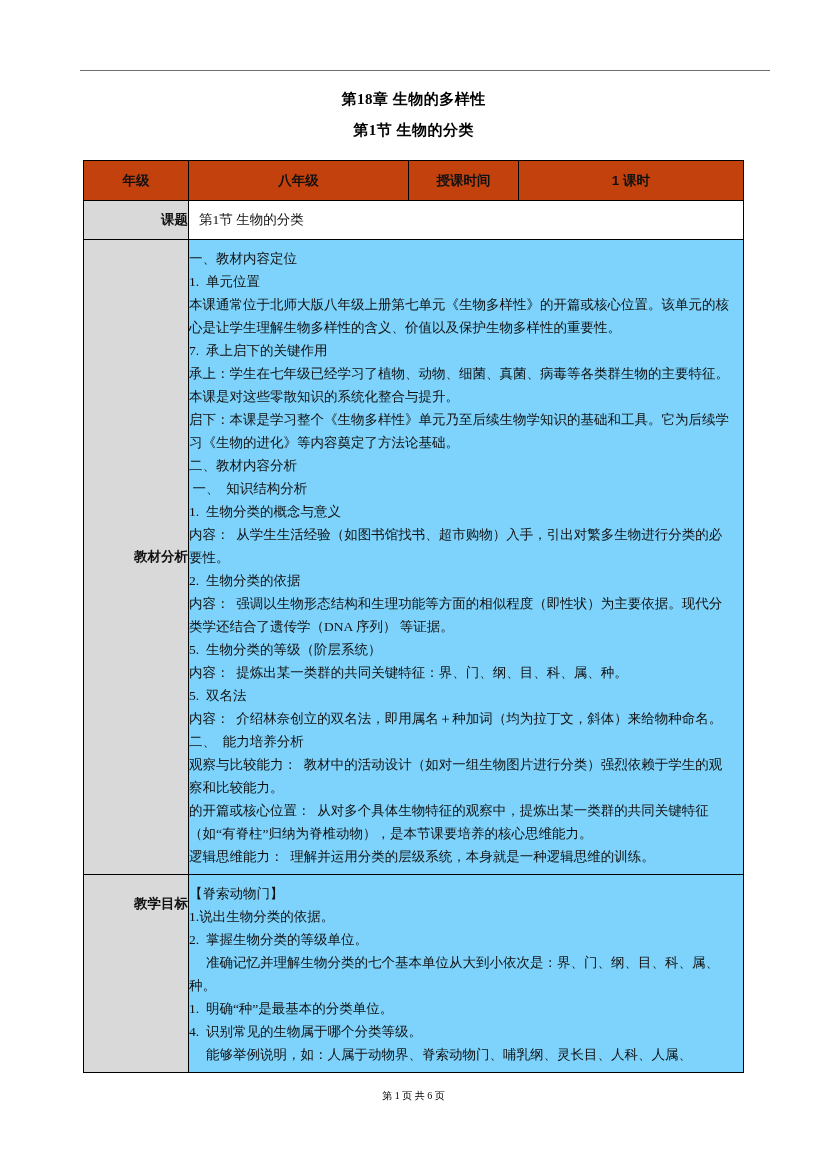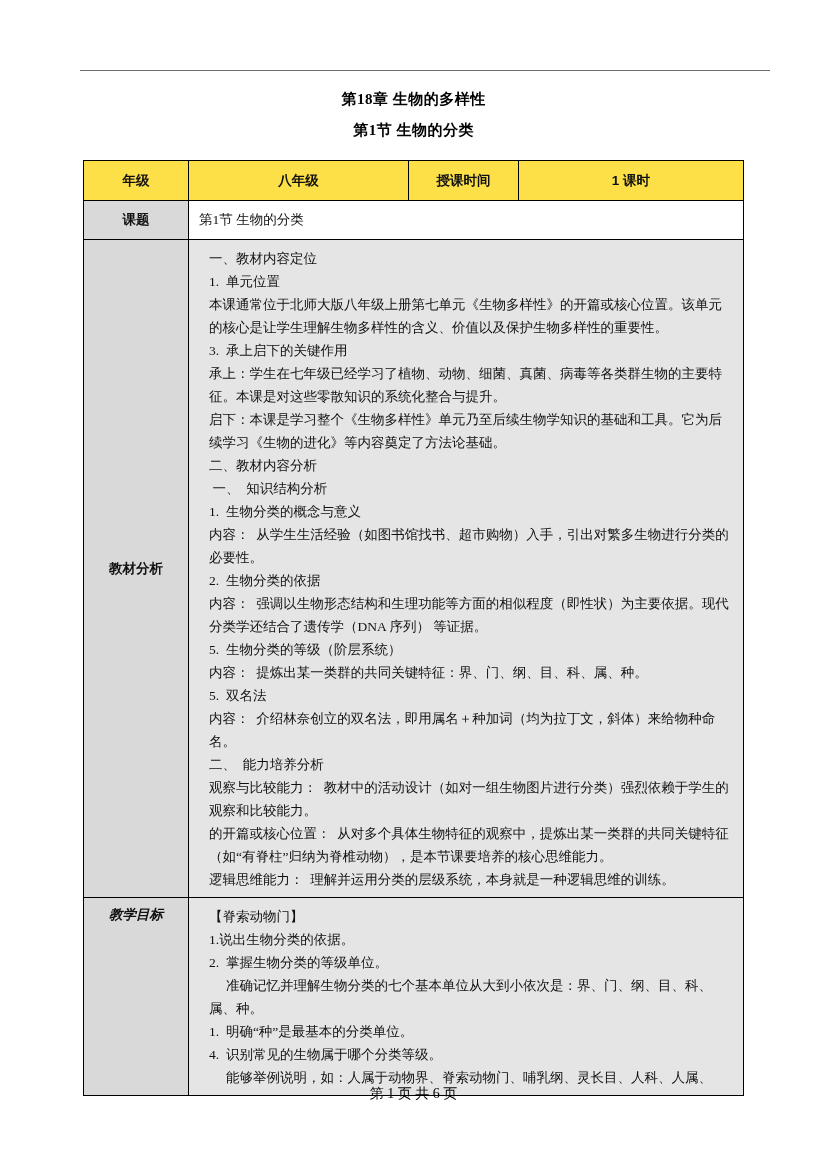--- a/index.html
+++ b/index.html
@@ -18,42 +18,42 @@
   .title-2 { font-size:15px; font-weight:bold; margin-top:12px; letter-spacing:0.5px; }
 
   table.doc-table {
     width:660px; margin:20px auto 0 auto;
     border-collapse:collapse; table-layout:fixed;
   }
   table.doc-table td {
     border:1px solid #000; font-size:13.5px; color:#111;
   }
   .hdr-cell {
-    background:#fde047; text-align:center; vertical-align:middle;
+    background:#c2410c; text-align:center; vertical-align:middle;
     font-family:"Liberation Sans", sans-serif; font-weight:bold;
     height:40px; font-size:14px;
   }
   .label-cell {
-    background:#d9d9d9; text-align:center; vertical-align:middle;
+    background:#d9d9d9; text-align:right; vertical-align:middle;
     font-family:"Liberation Sans", sans-serif; font-weight:bold; font-size:14px;
   }
   .topic-cell {
     background:#fff; text-align:left; vertical-align:middle;
     padding:10px 10px; height:38px;
   }
   .content-cell {
-    background:#e5e5e5; vertical-align:top; padding:7px 10px 6px 20px;
+    background:#7dd3fc; vertical-align:top; padding:7px 10px 6px 0;
   }
   .para {
     white-space:pre-wrap; line-height:23px; font-size:13.5px;
     word-break:break-all;
   }
   .footer {
     position:absolute; left:0; right:0; bottom:66px;
-    text-align:center; font-size:14px; color:#000;
+    text-align:center; font-size:10px; color:#000;
     font-family:"Liberation Serif", serif;
   }
 </style>
 </head>
 <body>
 
 <div class="page">
 
   <div class="header-rule"></div>
 
@@ -79,41 +79,41 @@
       <tr>
         <td class="label-cell" style="height:38px;">课题</td>
         <td class="topic-cell" colspan="3">第1节 生物的分类</td>
       </tr>
       <tr>
         <td class="label-cell">教材分析</td>
         <td class="content-cell" colspan="3">
             <div class="para">一、教材内容定位</div>
             <div class="para">1.  单元位置</div>
             <div class="para">本课通常位于北师大版八年级上册第七单元《生物多样性》的开篇或核心位置。该单元的核心是让学生理解生物多样性的含义、价值以及保护生物多样性的重要性。</div>
-            <div class="para">3.  承上启下的关键作用</div>
+            <div class="para">7.  承上启下的关键作用</div>
             <div class="para">承上：学生在七年级已经学习了植物、动物、细菌、真菌、病毒等各类群生物的主要特征。本课是对这些零散知识的系统化整合与提升。</div>
             <div class="para">启下：本课是学习整个《生物多样性》单元乃至后续生物学知识的基础和工具。它为后续学习《生物的进化》等内容奠定了方法论基础。</div>
             <div class="para">二、教材内容分析</div>
             <div class="para"> 一、  知识结构分析</div>
             <div class="para">1.  生物分类的概念与意义</div>
             <div class="para">内容：  从学生生活经验（如图书馆找书、超市购物）入手，引出对繁多生物进行分类的必要性。</div>
             <div class="para">2.  生物分类的依据</div>
             <div class="para">内容：  强调以生物形态结构和生理功能等方面的相似程度（即性状）为主要依据。现代分类学还结合了遗传学（DNA 序列） 等证据。</div>
             <div class="para">5.  生物分类的等级（阶层系统）</div>
             <div class="para">内容：  提炼出某一类群的共同关键特征：界、门、纲、目、科、属、种。</div>
             <div class="para">5.  双名法</div>
             <div class="para">内容：  介绍林奈创立的双名法，即用属名＋种加词（均为拉丁文，斜体）来给物种命名。</div>
             <div class="para">二、  能力培养分析</div>
             <div class="para">观察与比较能力：  教材中的活动设计（如对一组生物图片进行分类）强烈依赖于学生的观察和比较能力。</div>
             <div class="para">的开篇或核心位置：  从对多个具体生物特征的观察中，提炼出某一类群的共同关键特征（如“有脊柱”归纳为脊椎动物），是本节课要培养的核心思维能力。</div>
             <div class="para">逻辑思维能力：  理解并运用分类的层级系统，本身就是一种逻辑思维的训练。</div>
           </td>
       </tr>
       <tr>
-        <td class="label-cell" style="vertical-align:top; padding-top:8px;font-style:italic;">教学目标</td>
+        <td class="label-cell" style="vertical-align:top; padding-top:20px;">教学目标</td>
         <td class="content-cell" colspan="3">
             <div class="para">【脊索动物门】</div>
             <div class="para">1.说出生物分类的依据。</div>
             <div class="para">2.  掌握生物分类的等级单位。</div>
             <div class="para">　 准确记忆并理解生物分类的七个基本单位从大到小依次是：界、门、纲、目、科、属、种。</div>
             <div class="para">1.  明确“种”是最基本的分类单位。</div>
             <div class="para">4.  识别常见的生物属于哪个分类等级。</div>
             <div class="para">　 能够举例说明，如：人属于动物界、脊索动物门、哺乳纲、灵长目、人科、人属、</div>
           </td>
       </tr>

